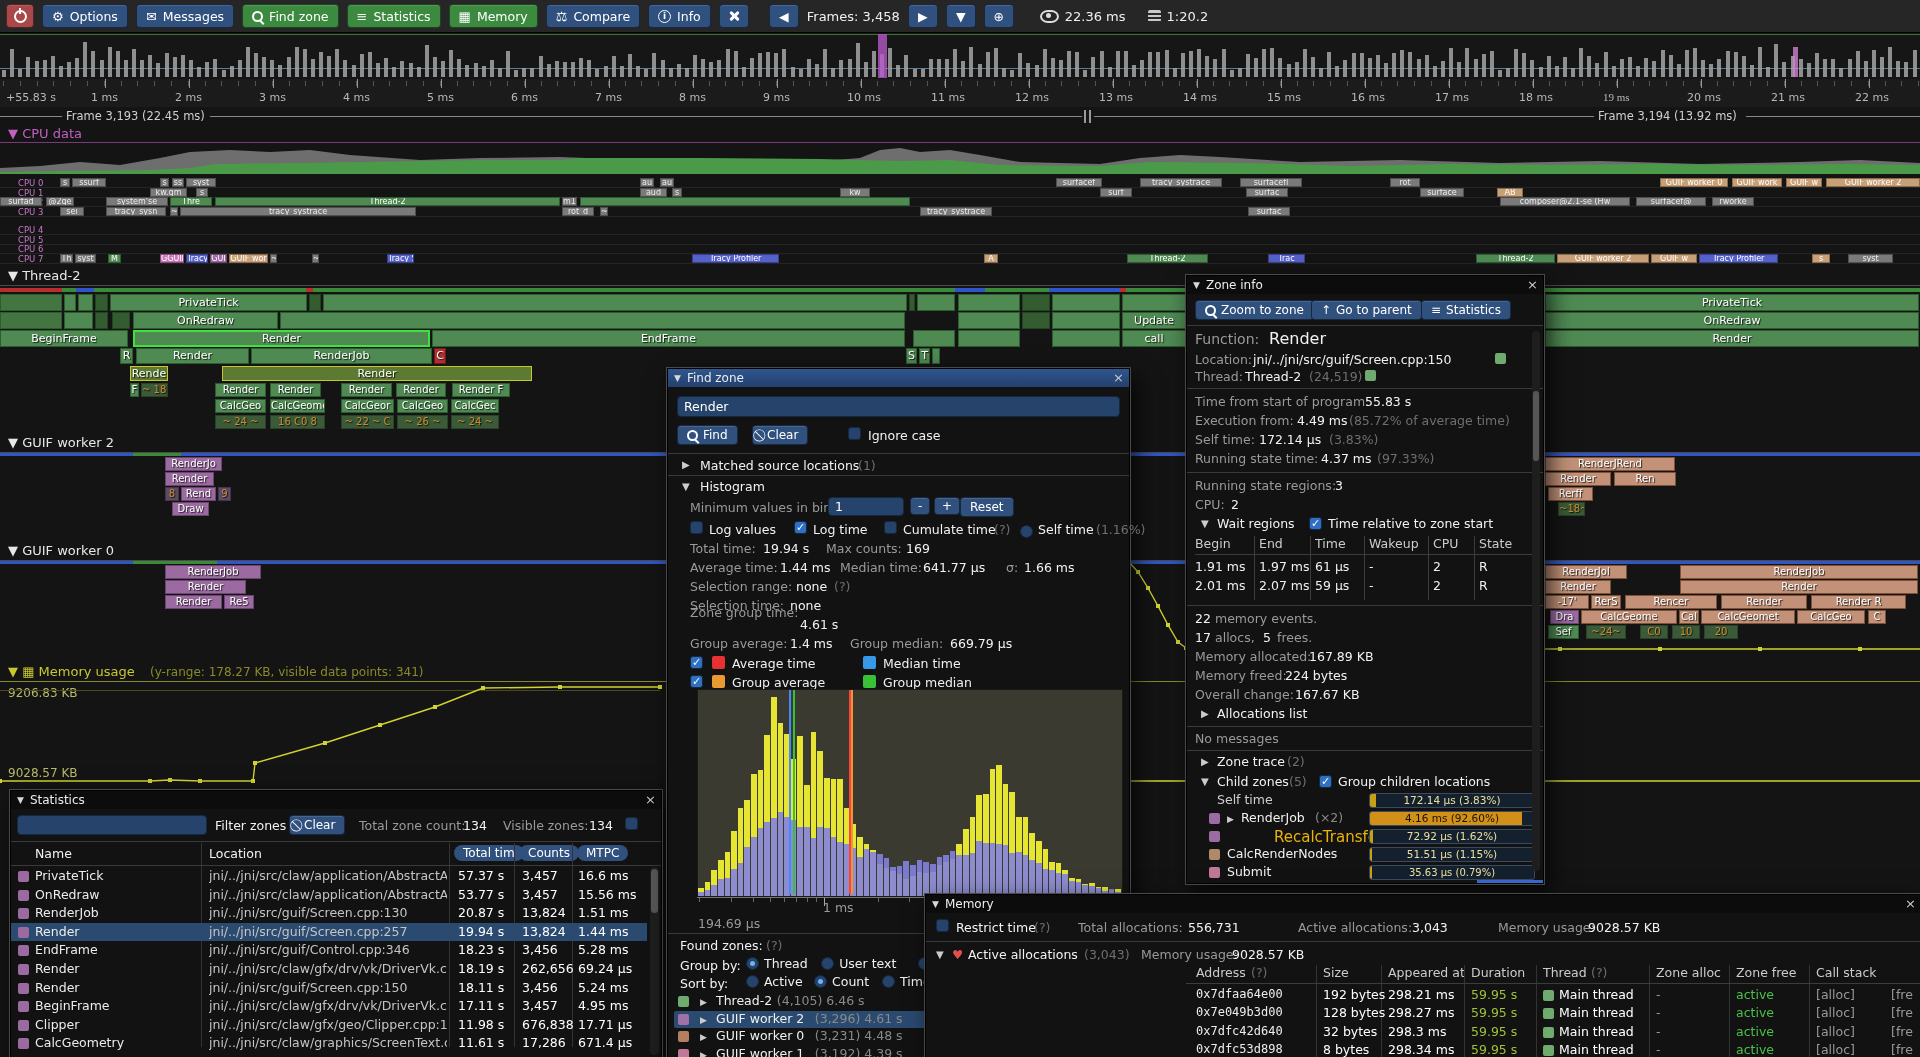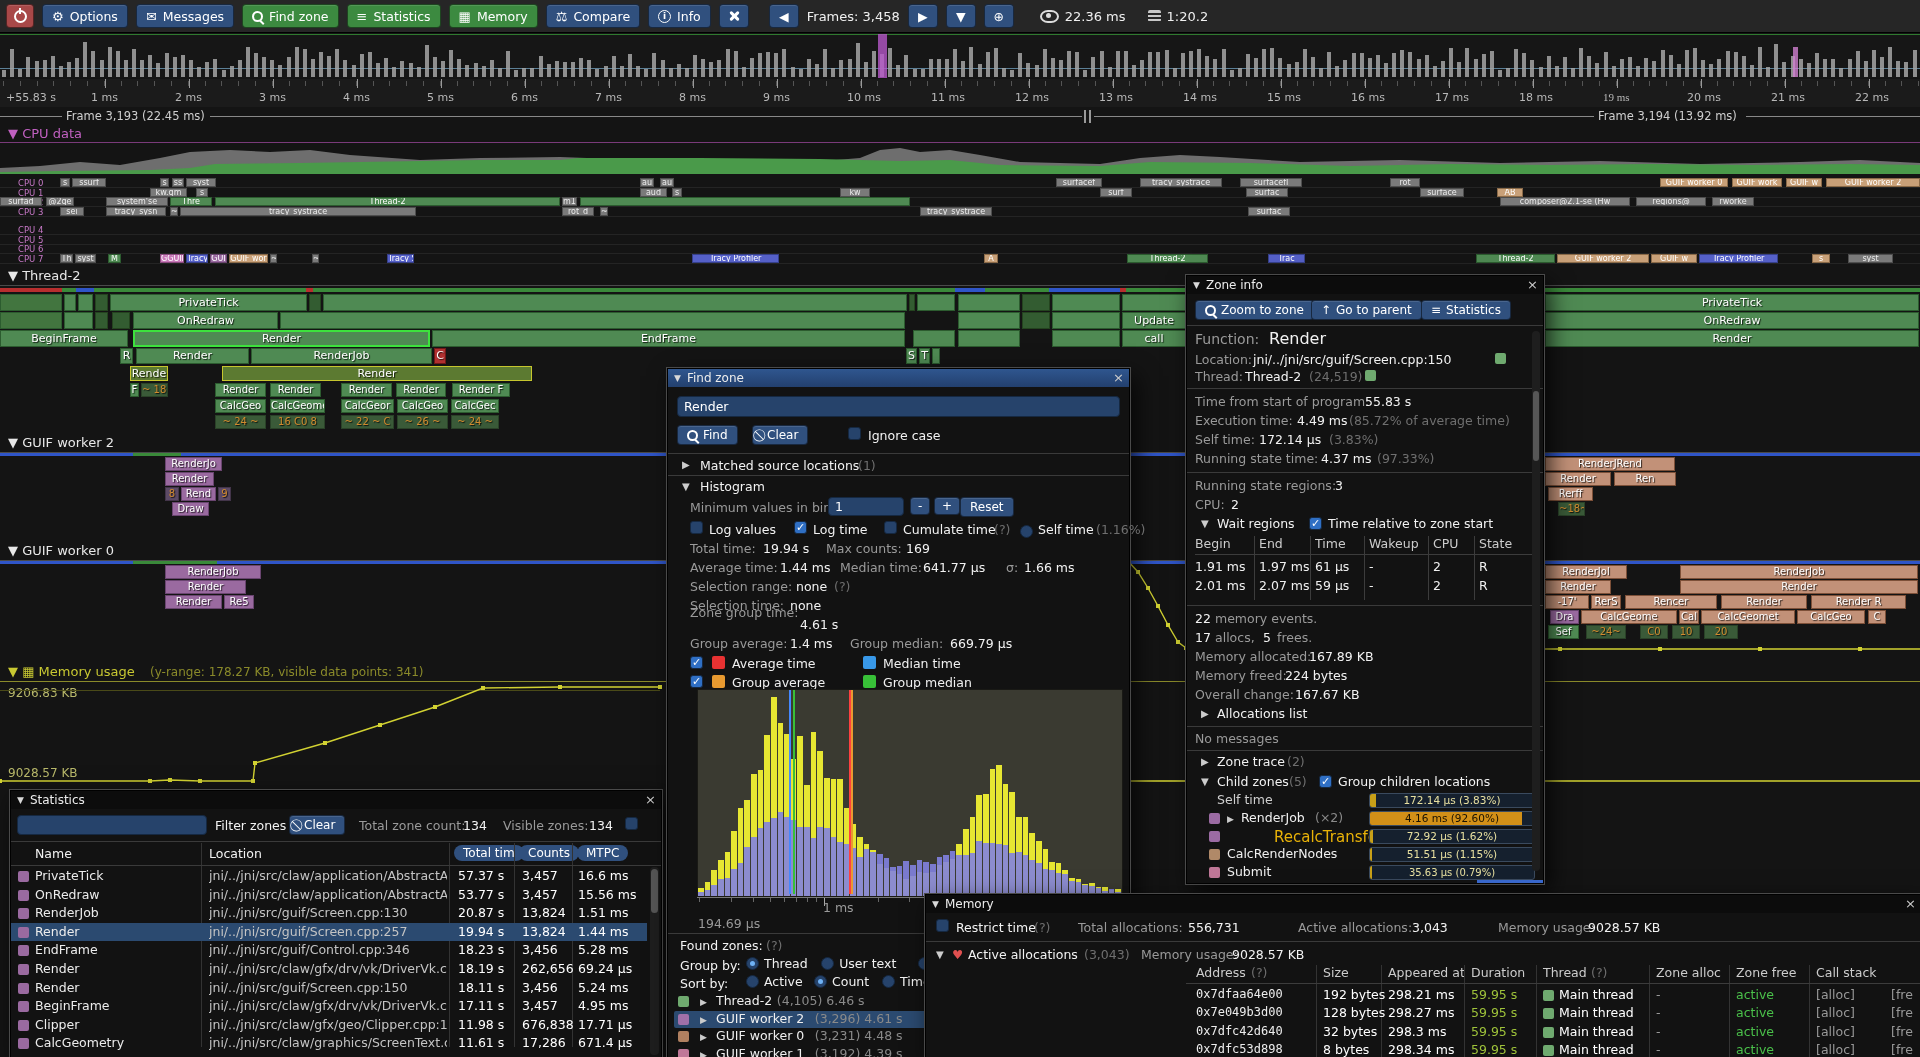--- a/index.html
+++ b/index.html
@@ -584,21 +584,21 @@
     <div style="left: 0px; top: 197px; width: 1920px; height: 9px; border-bottom: 1px solid rgb(36, 36, 36); position: absolute;">
       <div style="left: 18px; top: 0px; color: rgb(200, 121, 200); font-size: 8.5px; position: absolute;">CPU 2</div>
       <div style="left: 0px; top: 0px; width: 42px; height: 9px; background: rgb(122, 122, 122); border: 1px solid rgb(78, 78, 78); color: rgb(236, 236, 236); font-size: 8px; line-height: 8px; text-align: center; overflow: hidden; white-space: nowrap; box-sizing: border-box; position: absolute;">surfad</div>
       <div style="left: 46px; top: 0px; width: 28px; height: 9px; background: rgb(122, 122, 122); border: 1px solid rgb(78, 78, 78); color: rgb(236, 236, 236); font-size: 8px; line-height: 8px; text-align: center; overflow: hidden; white-space: nowrap; box-sizing: border-box; position: absolute;">@2ge</div>
       <div style="left: 106px; top: 0px; width: 62px; height: 9px; background: rgb(122, 122, 122); border: 1px solid rgb(78, 78, 78); color: rgb(236, 236, 236); font-size: 8px; line-height: 8px; text-align: center; overflow: hidden; white-space: nowrap; box-sizing: border-box; position: absolute;">system'se</div>
       <div style="left: 170px; top: 0px; width: 42px; height: 9px; background: rgb(79, 138, 83); border: 1px solid rgb(44, 92, 47); color: rgb(255, 255, 255); font-size: 8px; line-height: 8px; text-align: center; overflow: hidden; white-space: nowrap; box-sizing: border-box; position: absolute;">Thre</div>
       <div style="left: 215px; top: 0px; width: 345px; height: 9px; background: rgb(79, 138, 83); border: 1px solid rgb(44, 92, 47); color: rgb(255, 255, 255); font-size: 8px; line-height: 8px; text-align: center; overflow: hidden; white-space: nowrap; box-sizing: border-box; position: absolute;">Thread-2</div>
       <div style="left: 562px; top: 0px; width: 15px; height: 9px; background: rgb(122, 122, 122); border: 1px solid rgb(78, 78, 78); color: rgb(236, 236, 236); font-size: 8px; line-height: 8px; text-align: center; overflow: hidden; white-space: nowrap; box-sizing: border-box; position: absolute;">m1a</div>
       <div style="left: 580px; top: 0px; width: 330px; height: 9px; background: rgb(79, 138, 83); border: 1px solid rgb(44, 92, 47); color: rgb(255, 255, 255); font-size: 8px; line-height: 8px; text-align: center; overflow: hidden; white-space: nowrap; box-sizing: border-box; position: absolute;"></div>
       <div style="left: 1500px; top: 0px; width: 130px; height: 9px; background: rgb(122, 122, 122); border: 1px solid rgb(78, 78, 78); color: rgb(236, 236, 236); font-size: 8px; line-height: 8px; text-align: center; overflow: hidden; white-space: nowrap; box-sizing: border-box; position: absolute;">composer@2.1-se (Hw</div>
-      <div style="left: 1636px; top: 0px; width: 70px; height: 9px; background: rgb(122, 122, 122); border: 1px solid rgb(78, 78, 78); color: rgb(236, 236, 236); font-size: 8px; line-height: 8px; text-align: center; overflow: hidden; white-space: nowrap; box-sizing: border-box; position: absolute;">regions@</div>
+      <div style="left: 1636px; top: 0px; width: 70px; height: 9px; background: rgb(122, 122, 122); border: 1px solid rgb(78, 78, 78); color: rgb(236, 236, 236); font-size: 8px; line-height: 8px; text-align: center; overflow: hidden; white-space: nowrap; box-sizing: border-box; position: absolute;">surfacef@</div>
       <div style="left: 1712px; top: 0px; width: 42px; height: 9px; background: rgb(122, 122, 122); border: 1px solid rgb(78, 78, 78); color: rgb(236, 236, 236); font-size: 8px; line-height: 8px; text-align: center; overflow: hidden; white-space: nowrap; box-sizing: border-box; position: absolute;">rworke</div>
     </div>
     <div style="left: 0px; top: 207px; width: 1920px; height: 9px; border-bottom: 1px solid rgb(36, 36, 36); position: absolute;">
       <div style="left: 18px; top: 0px; color: rgb(200, 121, 200); font-size: 8.5px; position: absolute;">CPU 3</div>
       <div style="left: 60px; top: 0px; width: 24px; height: 9px; background: rgb(122, 122, 122); border: 1px solid rgb(78, 78, 78); color: rgb(236, 236, 236); font-size: 8px; line-height: 8px; text-align: center; overflow: hidden; white-space: nowrap; box-sizing: border-box; position: absolute;">sei</div>
       <div style="left: 106px; top: 0px; width: 60px; height: 9px; background: rgb(122, 122, 122); border: 1px solid rgb(78, 78, 78); color: rgb(236, 236, 236); font-size: 8px; line-height: 8px; text-align: center; overflow: hidden; white-space: nowrap; box-sizing: border-box; position: absolute;">tracy_sysn</div>
       <div style="left: 170px; top: 0px; width: 8px; height: 9px; background: rgb(122, 122, 122); border: 1px solid rgb(78, 78, 78); color: rgb(236, 236, 236); font-size: 8px; line-height: 8px; text-align: center; overflow: hidden; white-space: nowrap; box-sizing: border-box; position: absolute;">~</div>
       <div style="left: 180px; top: 0px; width: 236px; height: 9px; background: rgb(122, 122, 122); border: 1px solid rgb(78, 78, 78); color: rgb(236, 236, 236); font-size: 8px; line-height: 8px; text-align: center; overflow: hidden; white-space: nowrap; box-sizing: border-box; position: absolute;">tracy_systrace</div>
       <div style="left: 562px; top: 0px; width: 32px; height: 9px; background: rgb(122, 122, 122); border: 1px solid rgb(78, 78, 78); color: rgb(236, 236, 236); font-size: 8px; line-height: 8px; text-align: center; overflow: hidden; white-space: nowrap; box-sizing: border-box; position: absolute;">rot_d</div>
       <div style="left: 600px; top: 0px; width: 8px; height: 9px; background: rgb(122, 122, 122); border: 1px solid rgb(78, 78, 78); color: rgb(236, 236, 236); font-size: 8px; line-height: 8px; text-align: center; overflow: hidden; white-space: nowrap; box-sizing: border-box; position: absolute;">~</div>
@@ -1226,21 +1226,21 @@
   <span class="fz-abs lbl" style="left:8px;top:76px">Location:</span>
   <span class="fz-abs val" style="left:66px;top:76px">jni/../jni/src/guif/Screen.cpp:150</span>
   <span class="swatch abs" style="left:308px;top:77px;background:#6faa6f"></span>
   <span class="fz-abs lbl" style="left:8px;top:93px">Thread:</span>
   <span class="fz-abs val" style="left:58px;top:93px">Thread-2</span>
   <span class="fz-abs dim" style="left:122px;top:93px">(24,519)</span>
   <span class="swatch abs" style="left:178px;top:94px;background:#6faa6f"></span>
   <div class="sep" style="left:0;top:112px;width:356px"></div>
   <span class="fz-abs lbl" style="left:8px;top:118px">Time from start of program:</span>
   <span class="fz-abs val" style="left:178px;top:118px">55.83 s</span>
-  <span class="fz-abs lbl" style="left:8px;top:137px">Execution time:</span>
+  <span class="fz-abs lbl" style="left:8px;top:137px">Execution from:</span>
   <span class="fz-abs val" style="left:110px;top:137px">4.49 ms</span>
   <span class="fz-abs dim" style="left:162px;top:137px">(85.72% of average time)</span>
   <span class="fz-abs lbl" style="left:8px;top:156px">Self time:</span>
   <span class="fz-abs val" style="left:72px;top:156px">172.14 µs</span>
   <span class="fz-abs dim" style="left:142px;top:156px">(3.83%)</span>
   <span class="fz-abs lbl" style="left:8px;top:175px">Running state time:</span>
   <span class="fz-abs val" style="left:134px;top:175px">4.37 ms</span>
   <span class="fz-abs dim" style="left:190px;top:175px">(97.33%)</span>
   <div class="sep" style="left:0;top:196px;width:356px"></div>
   <span class="fz-abs lbl" style="left:8px;top:202px">Running state regions:</span>

